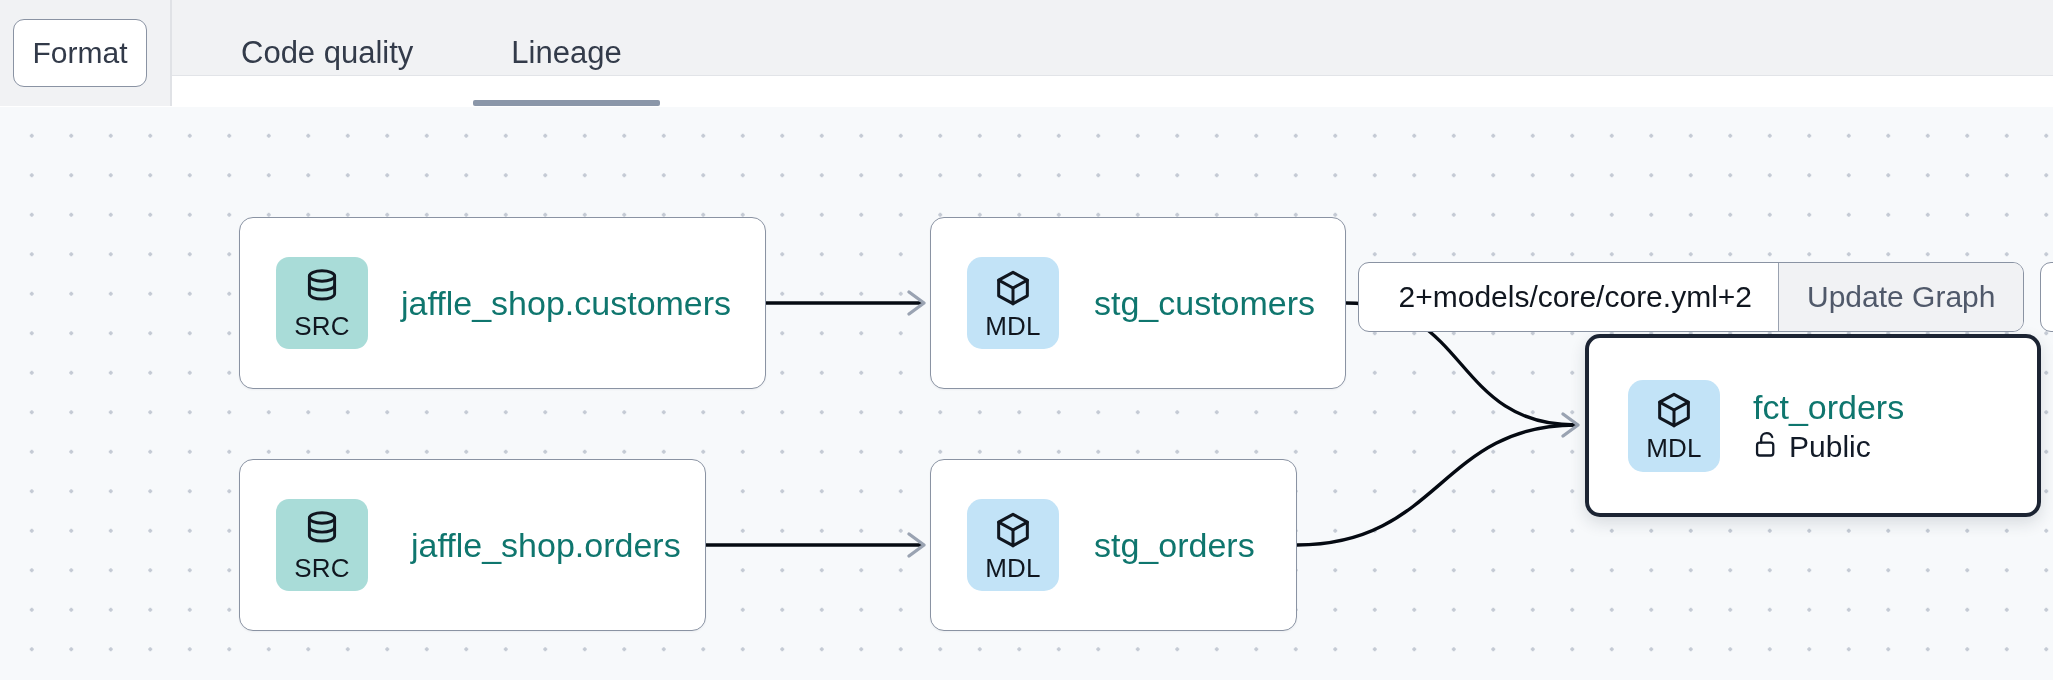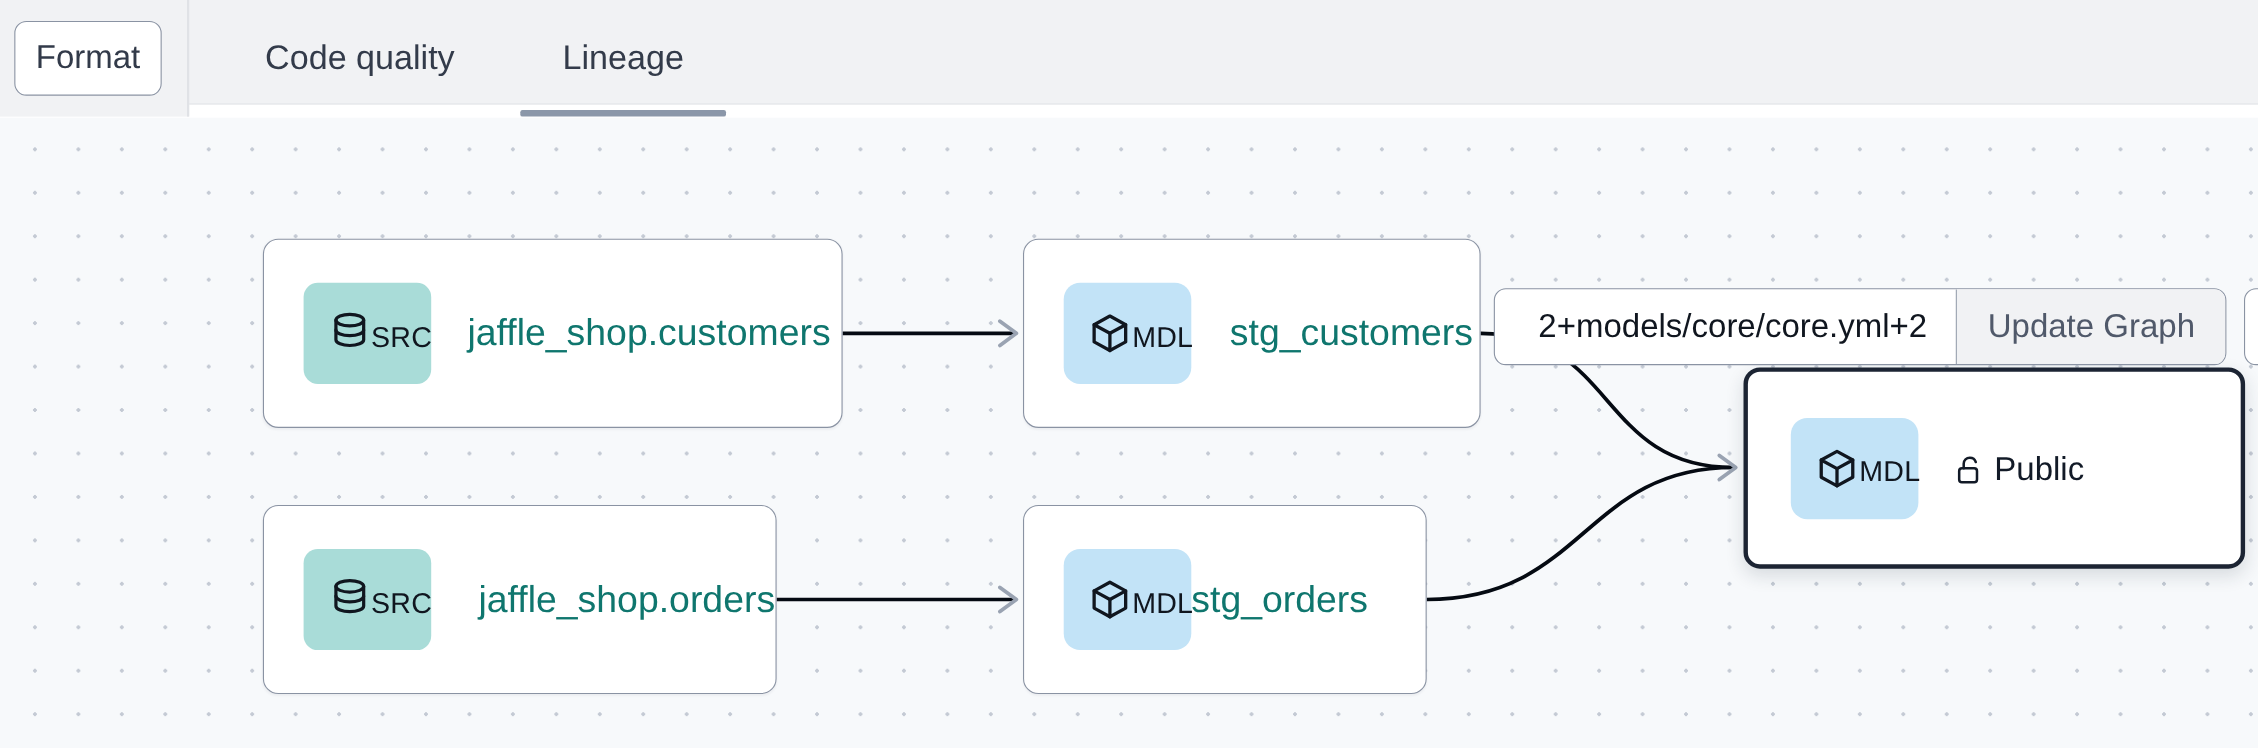--- a/index.html
+++ b/index.html
@@ -19,21 +19,21 @@
     height: 680px;
     overflow: hidden;
     background: #ffffff;
   }
 
   
   .topbar {
     position: absolute;
     left: 0; top: 0;
     width: 2053px;
-    height: 95px;
+    height: 76px;
     background: #f1f2f4;
     box-sizing: border-box;
     border-bottom: 1px solid #e2e4e8;
   }
   .topbar-left {
     position: absolute;
     left: 0; top: 0;
     width: 172px;
     height: 106px;
     background: #f1f2f4;
@@ -130,24 +130,24 @@
     border: 4px solid #1c2433;
     border-radius: 15px;
     box-shadow: 0 6px 16px rgba(30,40,60,0.14);
   }
 
   .badge {
     width: 92px;
     height: 92px;
     border-radius: 13px;
     display: flex;
+    flex-direction: column;
     align-items: center;
     justify-content: center;
     flex: none;
-    padding-left: 24px;
   }
   .badge.src { background: #a9dcd8; }
   .badge.mdl { background: #c2e3f7; border-radius: 15px; }
   .badge svg { display: block; }
   .badge-text {
     font-size: 26px;
     color: #10161f;
     line-height: 1;
     margin-top: 5px;
     letter-spacing: 0.2px;
@@ -159,41 +159,40 @@
     justify-content: center;
   }
   .node-label {
     font-size: 34px;
     color: #0f766e;
     white-space: nowrap;
     line-height: 1.18;
   }
   .node-sub {
     display: flex;
-    align-items: center;
     gap: 9px;
     font-size: 30px;
     color: #121a27;
     margin-top: 3px;
     white-space: nowrap;
   }
   .node-sub svg { display: block; flex: none; }
 
   
   #node-src-customers { left: 239px; top: 110px; width: 527px; height: 172px; padding-left: 36px; }
   #node-src-customers .node-body { margin-left: 33px; }
 
   #node-src-orders    { left: 239px; top: 352px; width: 467px; height: 172px; padding-left: 36px; }
   #node-src-orders .node-body { margin-left: 43px; }
 
   #node-stg-customers { left: 930px; top: 110px; width: 416px; height: 172px; padding-left: 36px; }
   #node-stg-customers .node-body { margin-left: 35px; }
 
   #node-stg-orders    { left: 930px; top: 352px; width: 367px; height: 172px; padding-left: 36px; }
-  #node-stg-orders .node-body { }
+  #node-stg-orders .node-body { margin-left: 35px; }
 
   #node-fct-orders    { left: 1585px; top: 227px; width: 456px; height: 183px; padding-left: 39px; }
   #node-fct-orders .node-body { margin-left: 33px; }
 
   
   .graph-control {
     position: absolute;
     left: 1358px;
     top: 155px;
     height: 70px;
@@ -354,20 +353,21 @@
         <span>
           <svg width="40" height="40" viewBox="0 0 24 24" fill="none" stroke="#10161f" stroke-width="1.8" stroke-linecap="round" stroke-linejoin="round">
             <path d="M12 2.6 L20.6 7.3 L12 12 L3.4 7.3 Z"></path>
             <path d="M3.4 7.3 V16.7 L12 21.4 V12"></path>
             <path d="M20.6 7.3 V16.7 L12 21.4"></path>
           </svg>
         </span>
         <span class="badge-text">MDL</span>
       </div>
       <div class="node-body">
+        <div class="node-label">fct_orders</div>
         <div class="node-sub">
           <span>
             <svg width="27" height="29" viewBox="0 0 22 24" fill="none" stroke="#121a27" stroke-width="1.9" stroke-linecap="round" stroke-linejoin="round">
               <rect x="3.2" y="10.5" width="13.4" height="10.6" rx="2.1"></rect>
               <path d="M6.6 10.5 V7.2 C6.6 4.5 8.7 2.6 11.2 2.6 C13.3 2.6 15.1 3.9 15.7 5.8"></path>
             </svg>
           </span>
           <span>Public</span>
         </div>
       </div>

